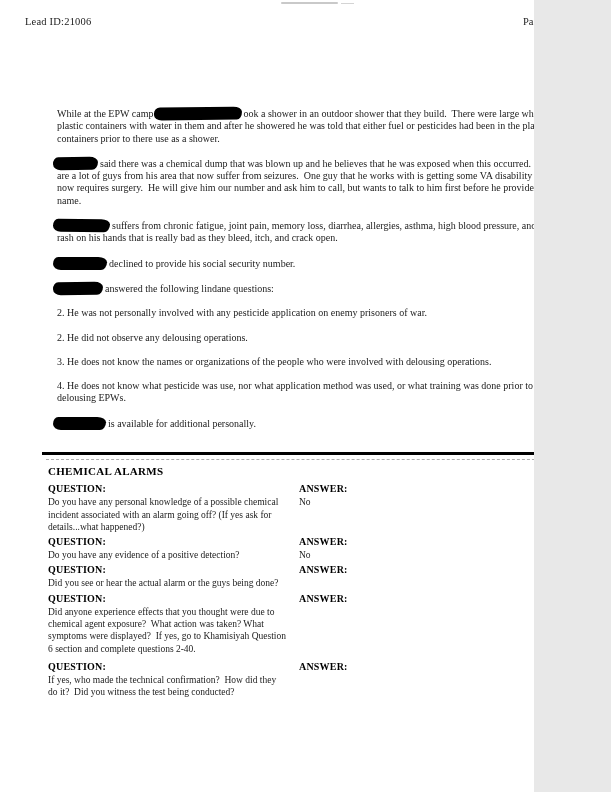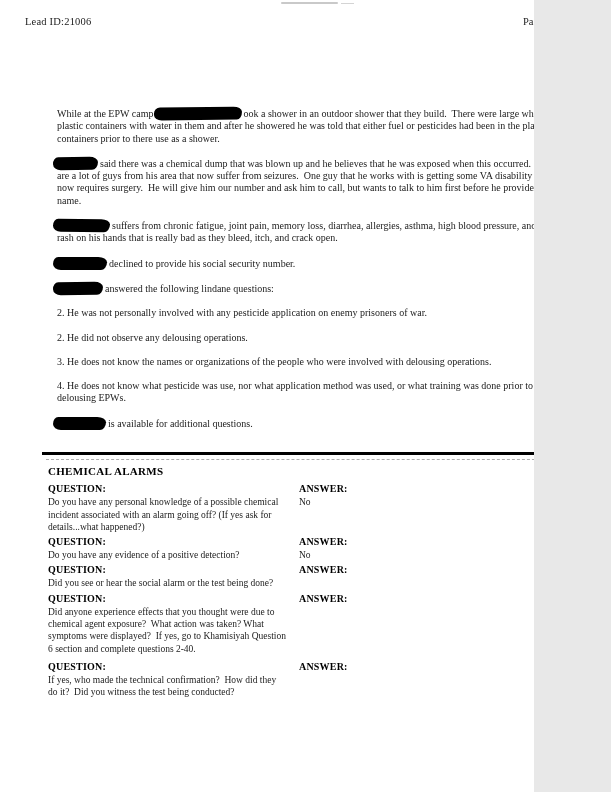--- a/index.html
+++ b/index.html
@@ -66,21 +66,21 @@
 
     <p><span class="redact lead r-w50"></span><span>answered the following lindane questions:</span></p>
 
     <div class="list-block">
       <p>2. He was not personally involved with any pesticide application on enemy prisoners of war.</p>
       <p>2. He did not observe any delousing operations.</p>
       <p>3. He does not know the names or organizations of the people who were involved with delousing operations.</p>
       <p>4. He does not know what pesticide was use, nor what application method was used, or what training was done prior to delousing EPWs.</p>
     </div>
 
-    <p><span class="redact lead r-w53"></span><span>is available for additional questions.</span></p>
+    <p><span class="redact lead r-w53"></span><span>is available for additional personally.</span></p>
   </div>
 
   <div class="rule"></div>
   <div class="dotted"></div>
 
   <div class="qa-block">
     <h2 class="qa-heading">CHEMICAL ALARMS</h2>
 
     <div class="qa-item">
       <div class="q-label">QUESTION:</div>
@@ -92,21 +92,21 @@
     <div class="qa-item">
       <div class="q-label">QUESTION:</div>
       <div class="a-label">ANSWER:</div>
       <div class="q-text">Do you have any evidence of a positive detection?</div>
       <div class="a-text">No</div>
     </div>
 
     <div class="qa-item">
       <div class="q-label">QUESTION:</div>
       <div class="a-label">ANSWER:</div>
-      <div class="q-text">Did you see or hear the social alarm or the test being done?</div>
+      <div class="q-text">Did you see or hear the actual alarm or the guys being done?</div>
       <div class="a-text"></div>
     </div>
 
     <div class="qa-item">
       <div class="q-label">QUESTION:</div>
       <div class="a-label">ANSWER:</div>
       <div class="q-text">Did anyone experience effects that you thought were due to chemical agent exposure?  What action was taken? What symptoms were displayed?  If yes, go to Khamisiyah Question 6 section and complete questions 2-40.</div>
     </div>
 
     <div class="qa-item gap-before">

